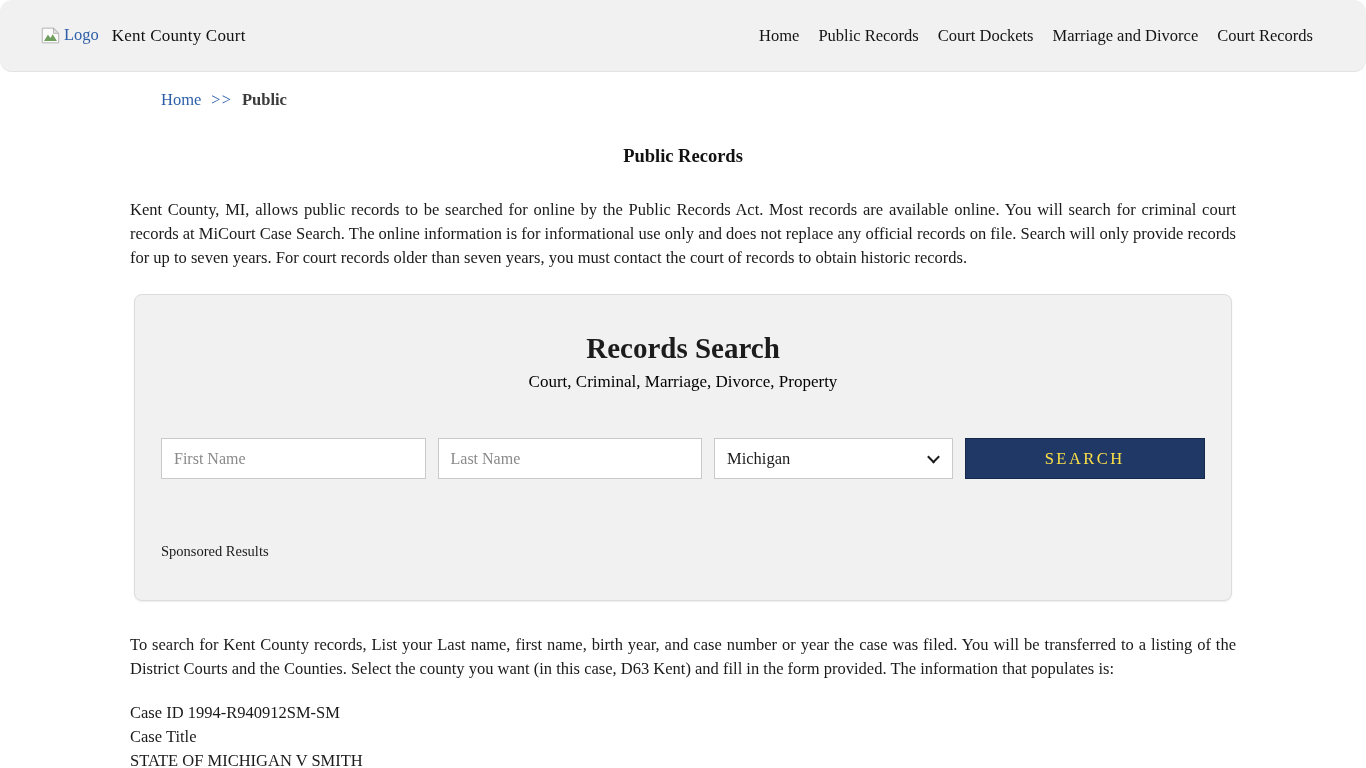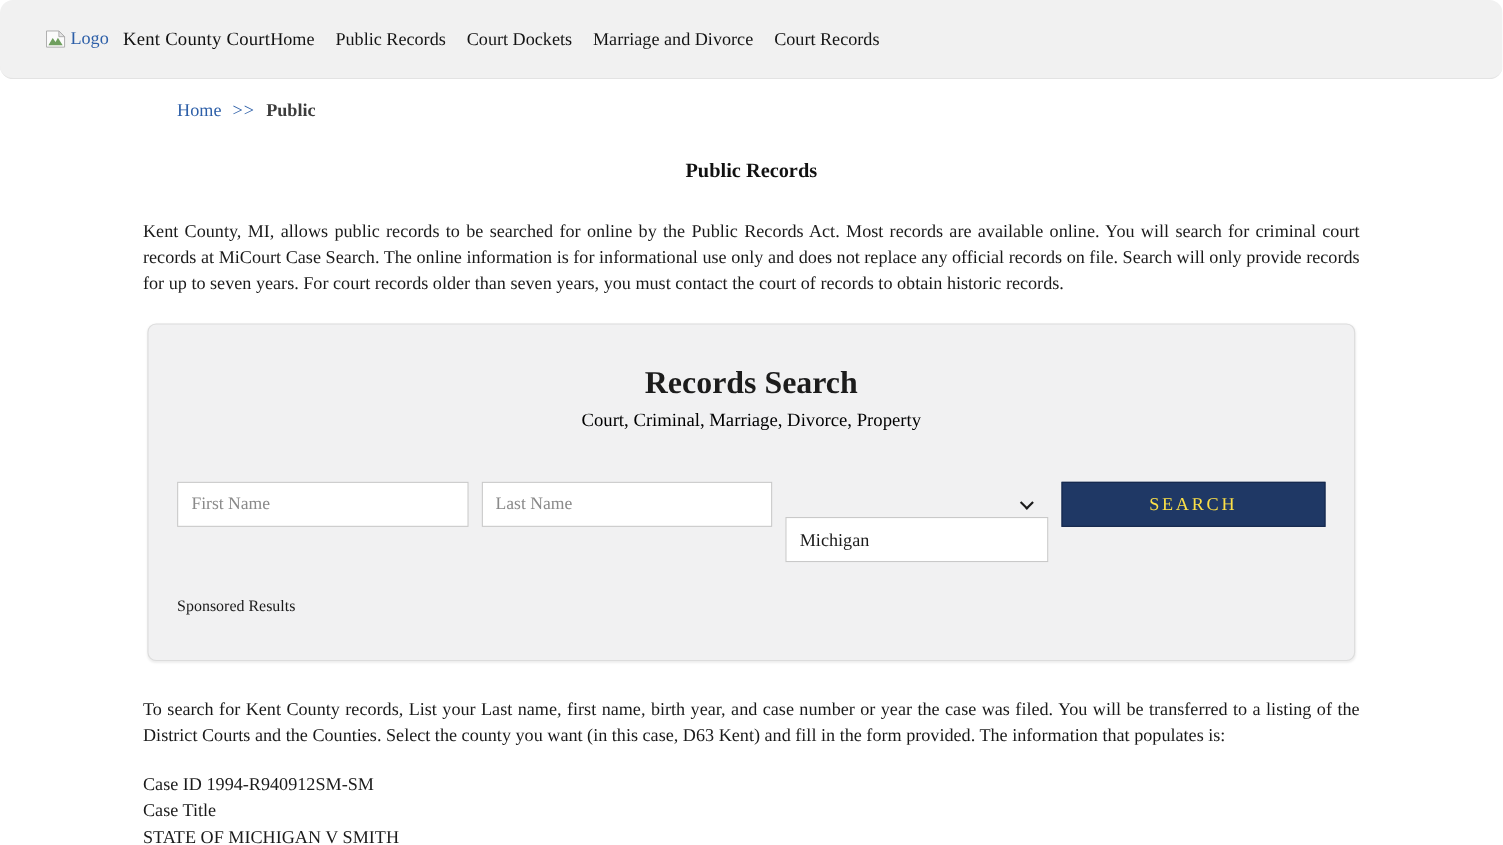--- a/index.html
+++ b/index.html
@@ -11,20 +11,21 @@
     overflow: hidden;
   }
 
   
   .site-header {
     height: 72px;
     background: #f1f1f1;
     border-bottom: 1px solid #e3e3e3;
     display: flex;
     align-items: center;
+    justify-content: space-between;
     padding: 0 53px 0 40px;
     border-radius: 12px;
   }
   .brand { display: flex; align-items: center; }
   .logo-wrap { display: flex; align-items: center; gap: 3px; }
   .logo-alt {
     color: #2d5fa8;
     font-size: 16.5px;
     line-height: 1;
   }
@@ -114,21 +115,20 @@
     width: 100%; height: 100%;
     background: #fff;
     border: 1px solid #c9c9c9;
     font-family: "Liberation Serif", serif;
     font-size: 16.5px;
     color: #1a1a1a;
     padding: 0 30px 0 12px;
     appearance: none;
     -webkit-appearance: none;
     border-radius: 0;
-    margin-top: 32px;
   }
   .select-chevron {
     position: absolute;
     right: 15px; top: 50%;
     width: 9px; height: 9px;
     border-right: 2.5px solid #1c1c1c;
     border-bottom: 2.5px solid #1c1c1c;
     transform: translateY(-72%) rotate(45deg);
     pointer-events: none;
   }

